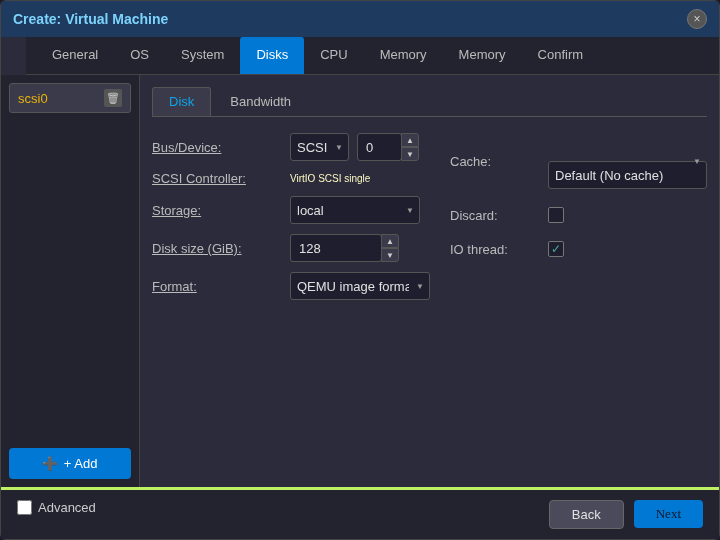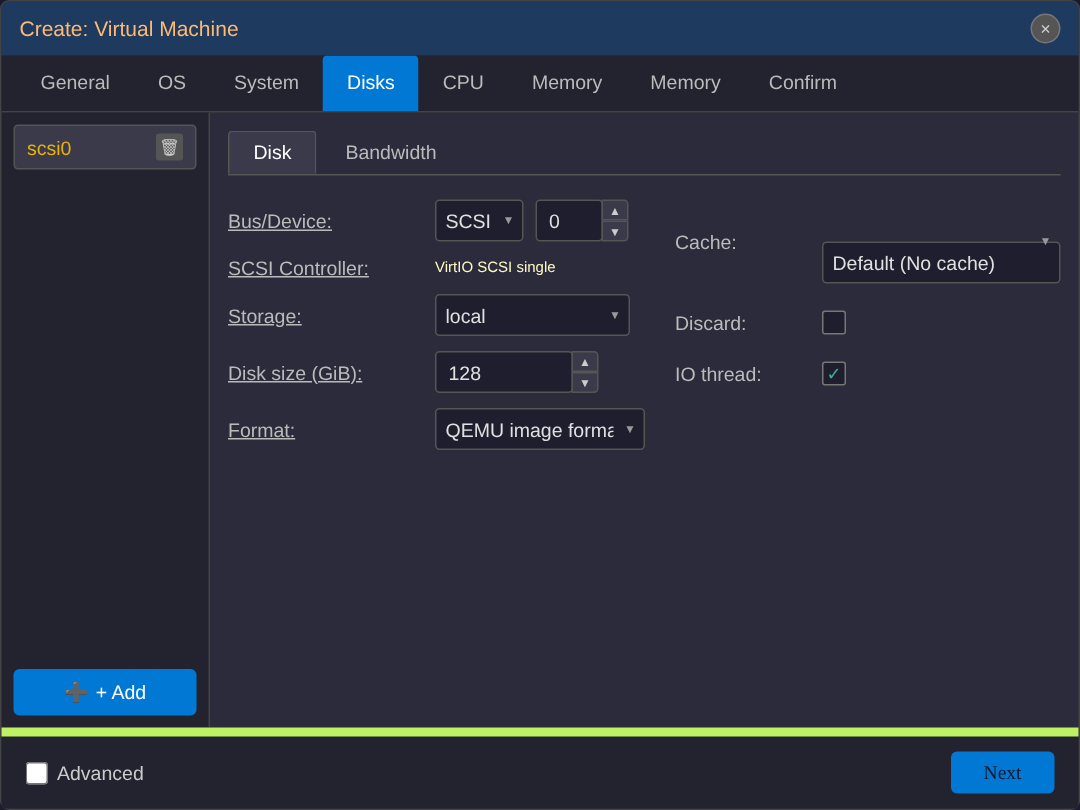--- a/index.html
+++ b/index.html
@@ -25,42 +25,43 @@
     }
     .title-bar {
       background: #1e3a5f;
       padding: 8px 12px;
       border-radius: 5px 5px 0 0;
       display: flex;
       align-items: center;
       justify-content: space-between;
     }
     .title-bar-text {
-      color: #fdba74;
+      color: #7dd3fc;
       font-size: 14px;
-      font-weight: 400;
+      font-weight: 700;
     }
     .close-btn {
       width: 20px;
       height: 20px;
       border-radius: 50%;
       background: #555;
       border: 1px solid #777;
       color: #ccc;
       cursor: pointer;
       display: flex;
       align-items: center;
       justify-content: center;
       font-size: 12px;
     }
     .nav-tabs {
       background: #23232f;
       display: flex;
       padding: 0 10px;
       border-bottom: 1px solid #444;
+      margin-left: 25px;
     }
     .nav-tab {
       padding: 10px 16px;
       cursor: pointer;
       color: #bbb;
       font-size: 13px;
       border-bottom: 2px solid transparent;
     }
     .nav-tab.active {
       background: #0078d4;
@@ -138,21 +139,21 @@
       padding: 6px 16px;
       cursor: pointer;
       color: #bbb;
       font-size: 13px;
       border: 1px solid transparent;
       border-radius: 3px 3px 0 0;
     }
     .sub-tab.active {
       background: #3a3a4a;
       border-color: #555 #555 #3a3a4a;
-      color: #ffffff;
+      color: #0ea5e9;
     }
     .form-grid {
       display: grid;
       grid-template-columns: 1fr 1fr;
       gap: 0;
     }
     .form-left, .form-right {
       display: flex;
       flex-direction: column;
       gap: 10px;
@@ -255,24 +256,24 @@
     .custom-checkbox.checked {
       background: #1e1e2e;
     }
     .custom-checkbox.checked::after {
       content: '✓';
       color: #4a9;
       font-size: 12px;
     }
     .bottom-bar {
       display: flex;
-      align-items: center;
+      align-items: flex-start;
       justify-content: flex-end;
       padding: 10px 16px;
-      border-top: 6px solid #bef264;
+      border-top: 3px solid #bef264;
       gap: 10px;
       background: #23232f;
     }
     .advanced-label {
       color: #ccc;
       font-size: 13px;
       display: flex;
       align-items: center;
       gap: 6px;
       margin-right: auto;
@@ -446,15 +447,16 @@
         </div>
       </div>
     </div>
   </div>
 
   <div class="bottom-bar">
     <label class="advanced-label">
       <input type="checkbox" style="width: 15px; height: 15px; margin: 0px;">
       <span>Advanced</span>
     </label>
+    <button class="btn btn-secondary">Back</button>
     <button class="btn btn-primary">Next</button>
   </div>
 </div>
 
 </body></html>

